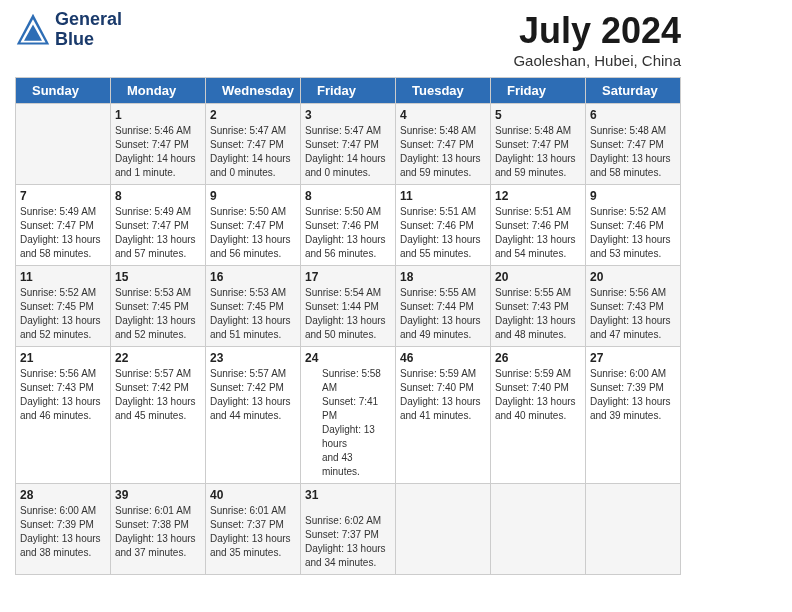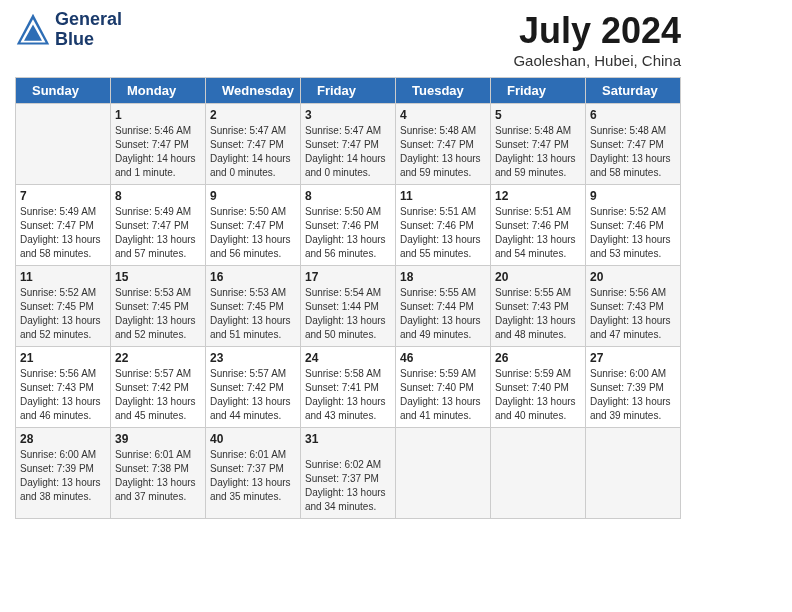--- a/index.html
+++ b/index.html
@@ -286,21 +286,21 @@
           </td>
           <td>
             <span class="day-number">23</span>
             <div class="day-info" style="white-space: pre-line;">Sunrise: 5:57 AM
 Sunset: 7:42 PM
 Daylight: 13 hours
 and 44 minutes.</div>
           </td>
           <td>
             <span class="day-number">24</span>
-            <div class="day-info" style="white-space: pre-line;">Sunrise: 5:58 AM
+            <div class="day-info" style="white-space: pre-line; margin-left: 17px;">Sunrise: 5:58 AM
 Sunset: 7:41 PM
 Daylight: 13 hours
 and 43 minutes.</div>
           </td>
           <td>
             <span class="day-number">46</span>
             <div class="day-info" style="white-space: pre-line;">Sunrise: 5:59 AM
 Sunset: 7:40 PM
 Daylight: 13 hours
 and 41 minutes.</div>

